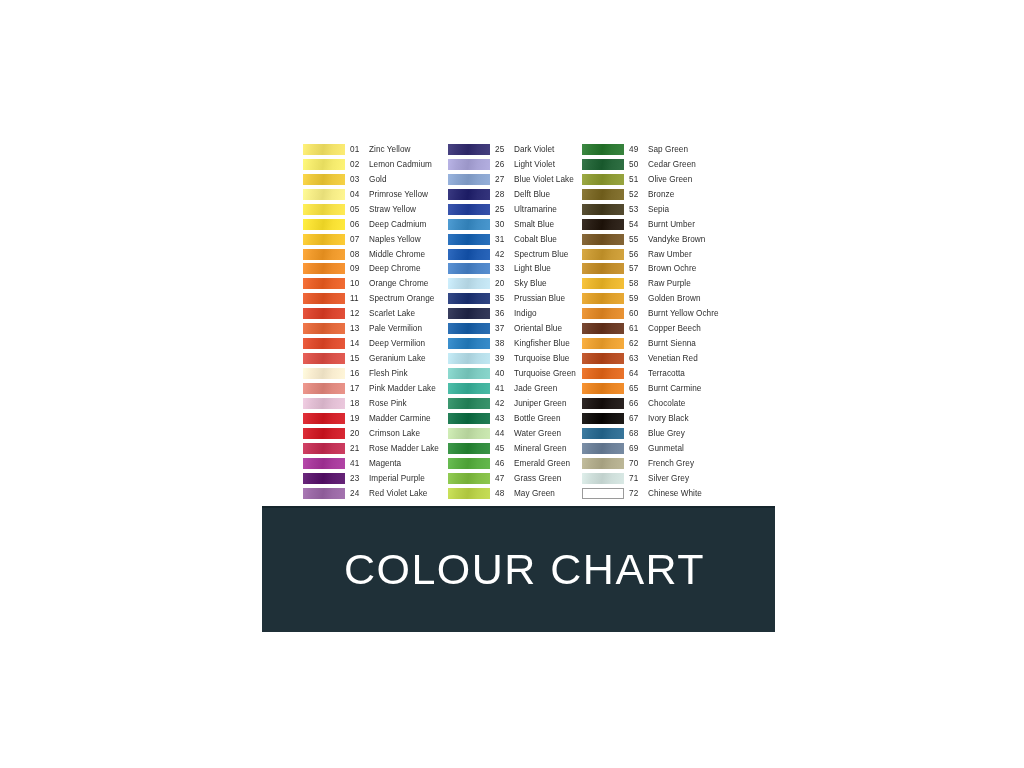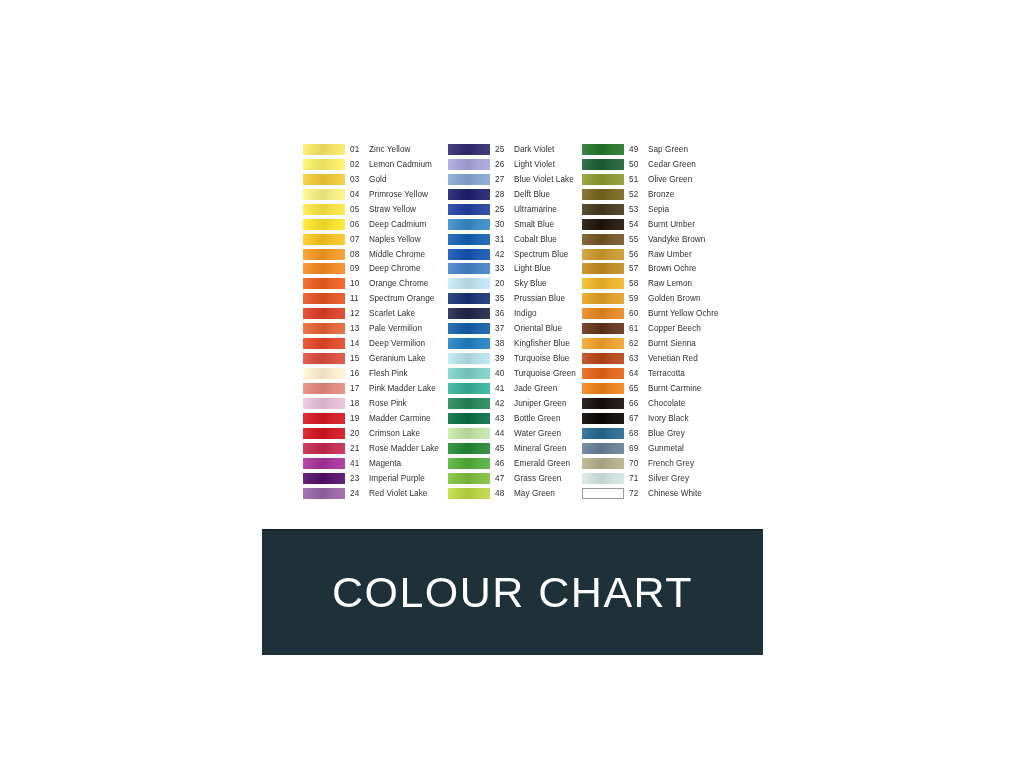--- a/index.html
+++ b/index.html
@@ -80,28 +80,29 @@
     line-height: 9px;
     color: #2f2f2f;
     white-space: nowrap;
     letter-spacing: 0.05px;
   }
 
   
   #banner {
     position: absolute;
     left: 262px;
-    top: 529px;
+    top: 506px;
     width: 501px;
     height: 126px;
     background: #1f3038;
     display: flex;
     align-items: center;
     justify-content: center;
     box-shadow: inset 0 2px 0 0 #16252c;
+    padding-left: 12px;
   }
   #banner-title {
     color: #ffffff;
     font-family: "Liberation Sans", sans-serif;
     font-size: 43px;
     font-weight: 400;
     letter-spacing: 1.5px;
     line-height: 1;
     text-align: center;
     white-space: nowrap;
@@ -399,21 +400,21 @@
           <div class="swatch-name">Raw Umber</div>
         </div>
         <div class="swatch-row">
           <div class="swatch" style="background: linear-gradient(100deg, rgb(209, 157, 60) 0%, rgb(193, 141, 44) 22%, rgb(179, 127, 30) 48%, rgb(193, 141, 44) 70%, rgb(203, 151, 54) 100%);"></div>
           <div class="swatch-code">57</div>
           <div class="swatch-name">Brown Ochre</div>
         </div>
         <div class="swatch-row">
           <div class="swatch" style="background: linear-gradient(100deg, rgb(250, 198, 63) 0%, rgb(234, 182, 47) 22%, rgb(220, 168, 33) 48%, rgb(234, 182, 47) 70%, rgb(244, 192, 57) 100%);"></div>
           <div class="swatch-code">58</div>
-          <div class="swatch-name">Raw Lemon</div>
+          <div class="swatch-name">Raw Purple</div>
         </div>
         <div class="swatch-row">
           <div class="swatch" style="background: linear-gradient(100deg, rgb(239, 176, 60) 0%, rgb(223, 160, 44) 22%, rgb(209, 146, 30) 48%, rgb(223, 160, 44) 70%, rgb(233, 170, 54) 100%);"></div>
           <div class="swatch-code">59</div>
           <div class="swatch-name">Golden Brown</div>
         </div>
         <div class="swatch-row">
           <div class="swatch" style="background: linear-gradient(100deg, rgb(240, 154, 60) 0%, rgb(224, 138, 44) 22%, rgb(210, 124, 30) 48%, rgb(224, 138, 44) 70%, rgb(234, 148, 54) 100%);"></div>
           <div class="swatch-code">60</div>
           <div class="swatch-name">Burnt Yellow Ochre</div>

